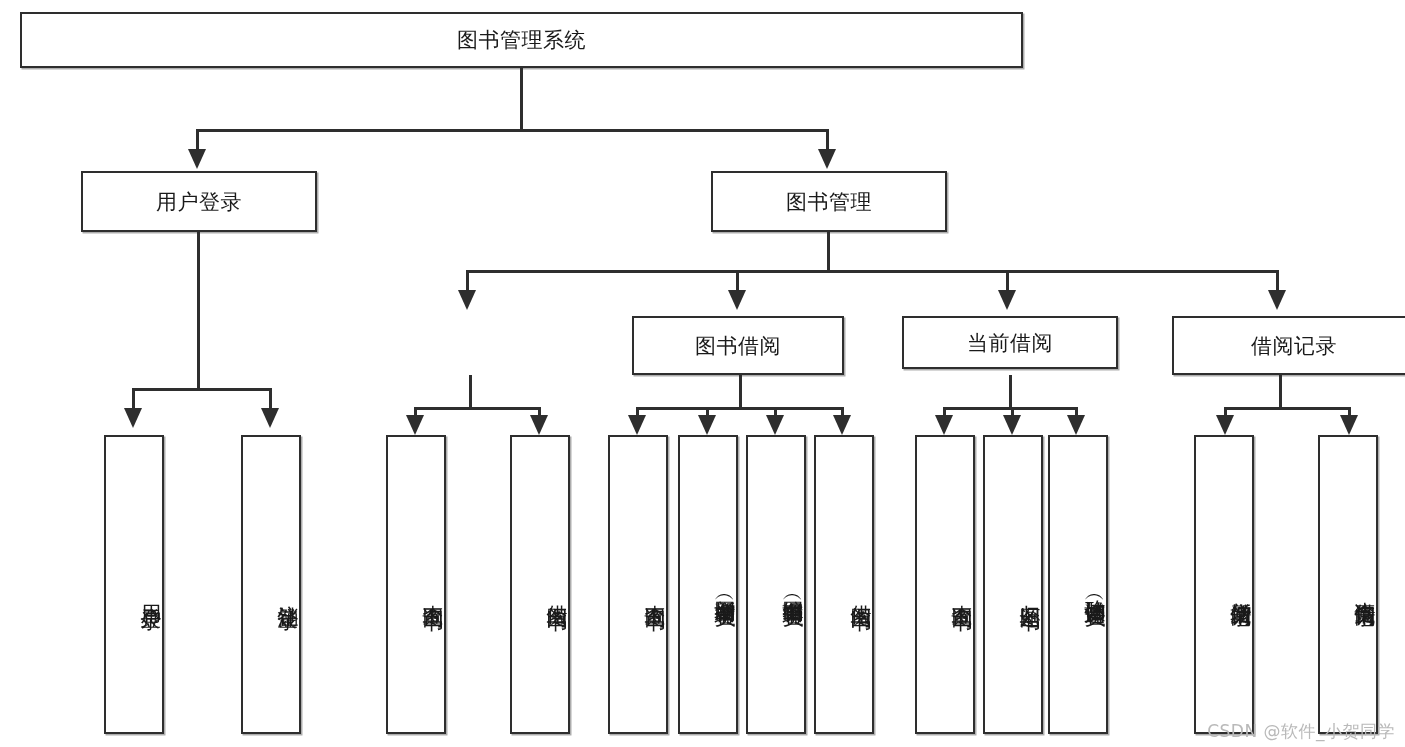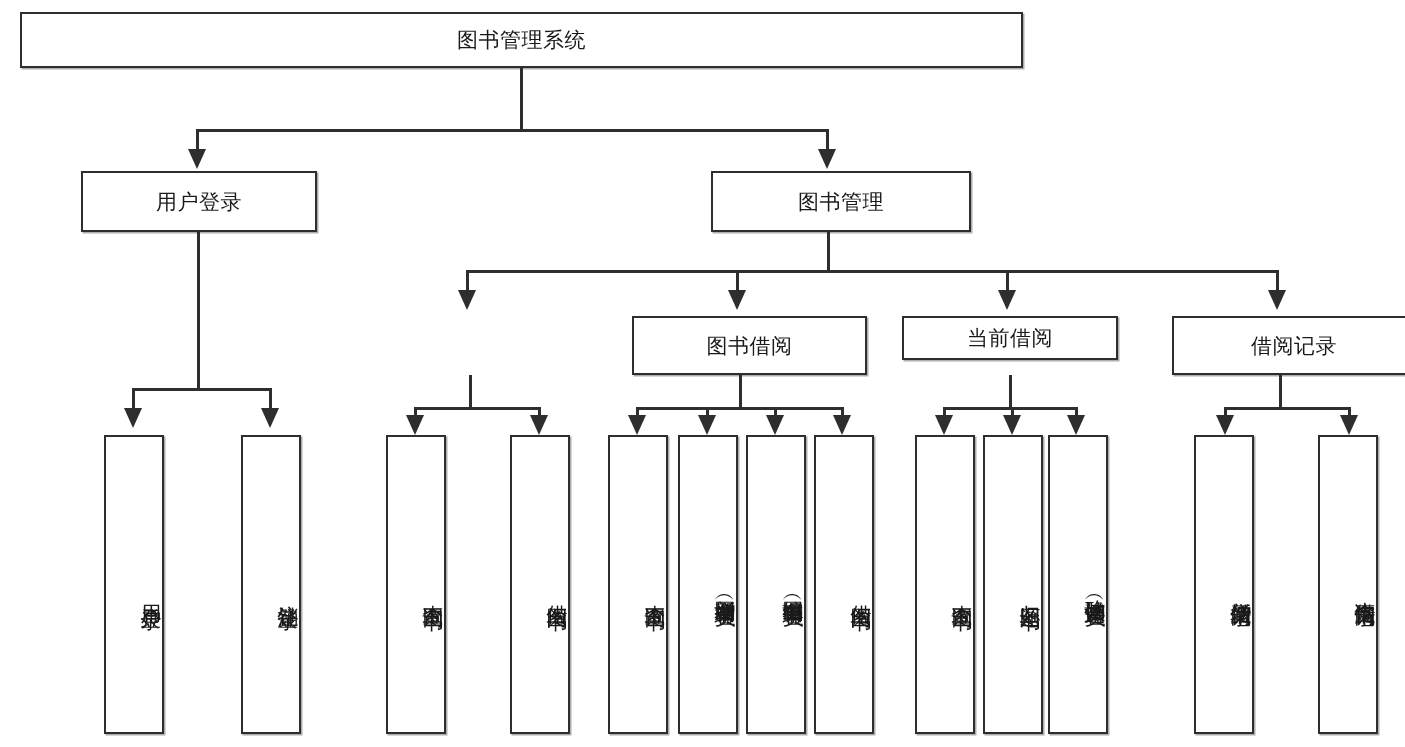--- a/index.html
+++ b/index.html
@@ -99,21 +99,21 @@
   <div class="hline" style="left:196px; top:129px; width:633px; height:3px;"></div>
 
   <div class="vline" style="left:196px; top:129px; width:3px; height:22px;"></div>
   <div class="arrow" style="left:188px; top:149px;"></div>
   <div class="vline" style="left:826px; top:129px; width:3px; height:22px;"></div>
   <div class="arrow" style="left:818px; top:149px;"></div>
 
   <div class="box h" style="left:81px; top:171px; width:236px; height:61px;">
     <span>用户登录</span>
   </div>
-  <div class="box h" style="left:711px; top:171px; width:260px; height:61px;">
+  <div class="box h" style="left:711px; top:171px; width:236px; height:61px;">
     <span>图书管理</span>
   </div>
 
   <div class="vline" style="left:197px; top:232px; width:3px; height:158px;"></div>
   <div class="hline" style="left:132px; top:388px; width:137px; height:3px;"></div>
   <div class="vline" style="left:132px; top:388px; width:3px; height:22px;"></div>
   <div class="arrow" style="left:124px; top:408px;"></div>
   <div class="vline" style="left:269px; top:388px; width:3px; height:22px;"></div>
   <div class="arrow" style="left:261px; top:408px;"></div>
 
@@ -121,24 +121,24 @@
   <div class="hline" style="left:466px; top:270px; width:812px; height:3px;"></div>
   <div class="vline" style="left:466px; top:270px; width:3px; height:22px;"></div>
   <div class="arrow" style="left:458px; top:290px;"></div>
   <div class="vline" style="left:736px; top:270px; width:3px; height:22px;"></div>
   <div class="arrow" style="left:728px; top:290px;"></div>
   <div class="vline" style="left:1006px; top:270px; width:3px; height:22px;"></div>
   <div class="arrow" style="left:998px; top:290px;"></div>
   <div class="vline" style="left:1276px; top:270px; width:3px; height:22px;"></div>
   <div class="arrow" style="left:1268px; top:290px;"></div>
 
-  <div class="box h" style="left:632px; top:316px; width:235px; height:59px;">
+  <div class="box h" style="left:632px; top:316px; width:212px; height:59px;">
     <span>图书借阅</span>
   </div>
-  <div class="box h" style="left:902px; top:316px; width:216px; height:44px;">
+  <div class="box h" style="left:902px; top:316px; width:216px; height:53px;">
     <span>当前借阅</span>
   </div>
   <div class="box h" style="left:1172px; top:316px; width:244px; height:59px;">
     <span>借阅记录</span>
   </div>
 
   <div class="vline" style="left:469px; top:375px; width:3px; height:35px;"></div>
   <div class="hline" style="left:414px; top:407px; width:127px; height:3px;"></div>
   <div class="vline" style="left:414px; top:407px; width:3px; height:12px;"></div>
   <div class="arrow" style="left:406px; top:415px;"></div>
@@ -209,14 +209,15 @@
     <span class="vtxt">确认归还（管理员）</span>
   </div>
 
   <div class="box v tight" style="left:1194px; top:435px; width:60px; height:299px;">
     <span class="vtxt">新增借阅记录</span>
   </div>
   <div class="box v tight" style="left:1318px; top:435px; width:60px; height:299px;">
     <span class="vtxt">查询借阅记录</span>
   </div>
 
+  <div id="watermark">CSDN @软件_小贺同学</div>
 
 </div>
 
 </body></html>

